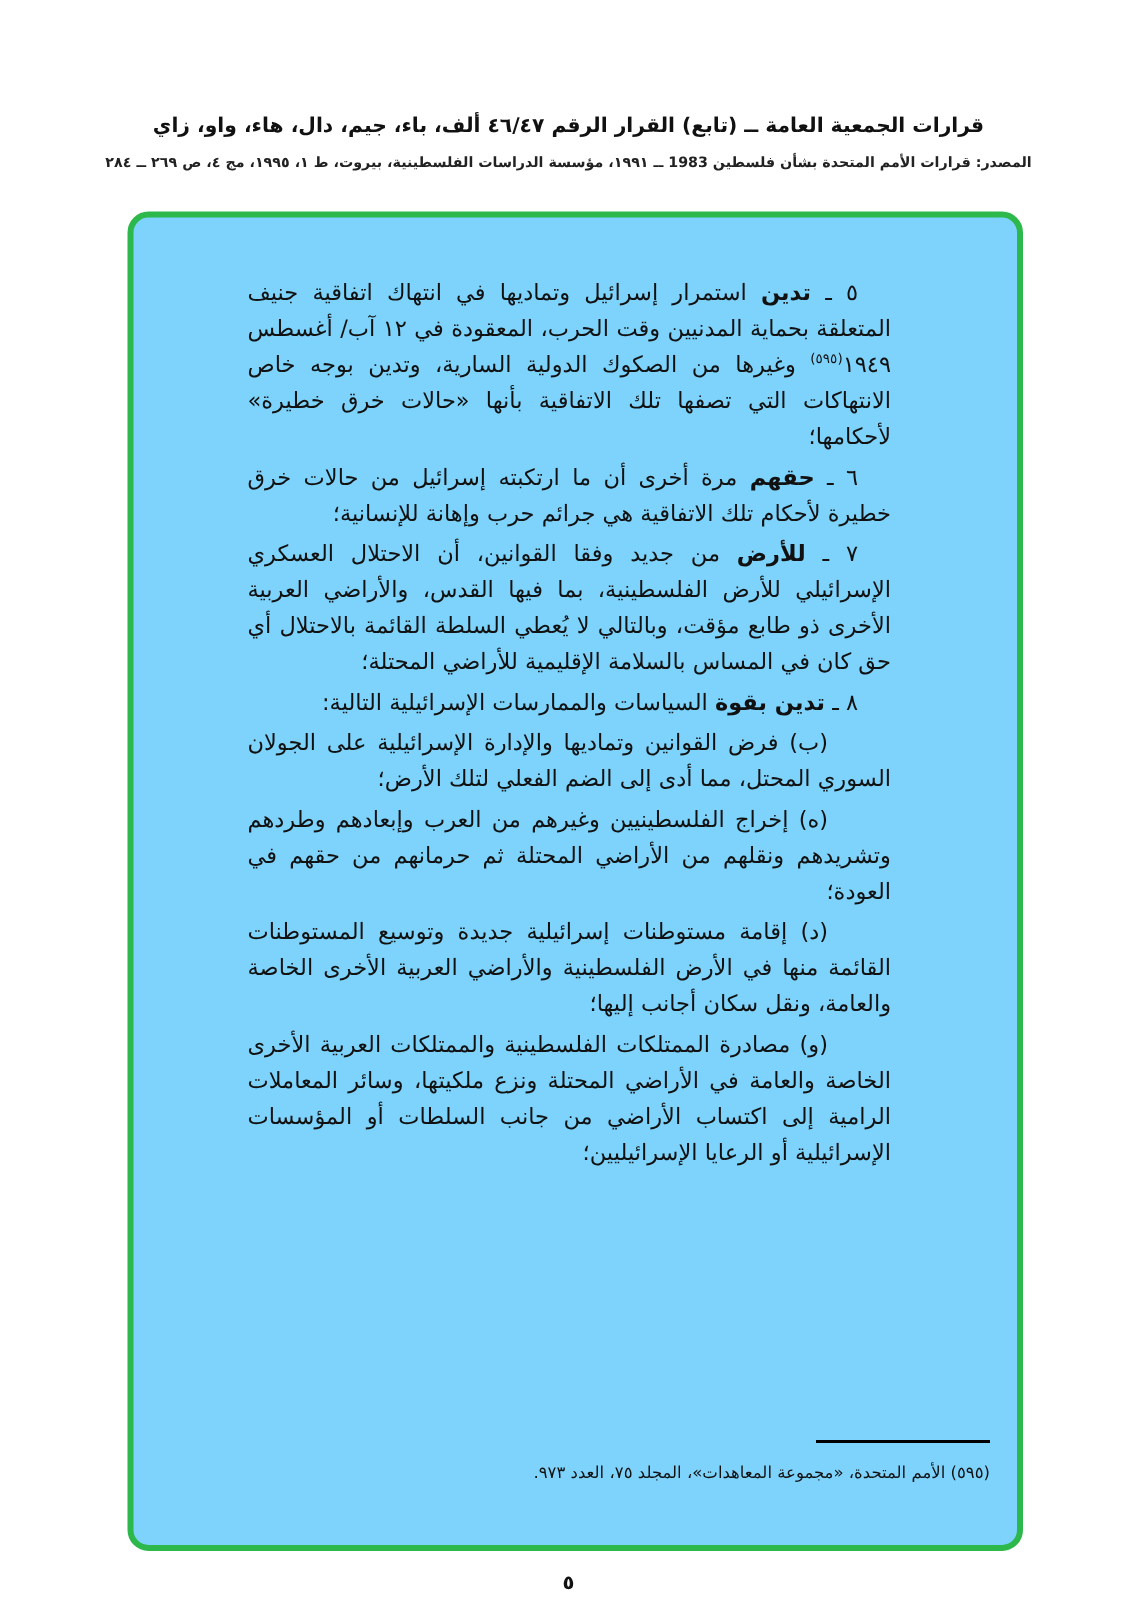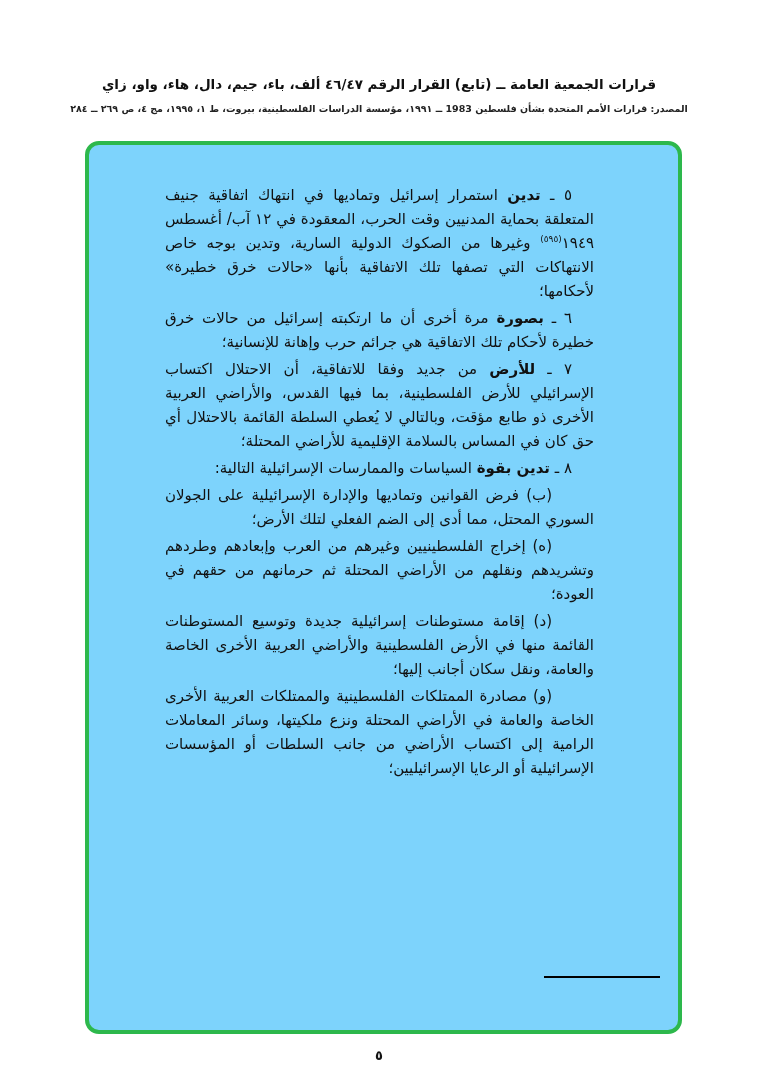--- a/index.html
+++ b/index.html
@@ -73,39 +73,40 @@
 
   <div class="doc-title">قرارات الجمعية العامة ــ (تابع) القرار الرقم ٤٦/٤٧ ألف، باء، جيم، دال، هاء، واو، زاي</div>
   <div class="doc-source">المصدر: قرارات الأمم المتحدة بشأن فلسطين 1983 ــ ١٩٩١، مؤسسة الدراسات الفلسطينية، بيروت، ط ١، ١٩٩٥، مج ٤، ص ٢٦٩ ــ ٢٨٤</div>
 
   <div class="green-frame" style="border-color: rgb(45, 184, 76);">
 
     <div class="text-column">
 
       <p class="para"><span>٥ ـ</span> <span class="kw">تدين</span> <span>استمرار إسرائيل وتماديها في انتهاك اتفاقية جنيف المتعلقة بحماية المدنيين وقت الحرب، المعقودة في ١٢ آب/ أغسطس ١٩٤٩</span><sup class="fn-ref">(٥٩٥)</sup> <span>وغيرها من الصكوك الدولية السارية، وتدين بوجه خاص الانتهاكات التي تصفها تلك الاتفاقية بأنها «حالات خرق خطيرة» لأحكامها؛</span></p>
 
-      <p class="para"><span>٦ ـ</span> <span class="kw">بصورة</span> <span>مرة أخرى أن ما ارتكبته إسرائيل من حالات خرق خطيرة لأحكام تلك الاتفاقية هي جرائم حرب وإهانة للإنسانية؛</span></p>
+      <p class="para"><span>٦ ـ</span> <span class="kw">حقهم</span> <span>مرة أخرى أن ما ارتكبته إسرائيل من حالات خرق خطيرة لأحكام تلك الاتفاقية هي جرائم حرب وإهانة للإنسانية؛</span></p>
 
-      <p class="para"><span>٧ ـ</span> <span class="kw">للأرض</span> <span>من جديد وفقا للاتفاقية، أن الاحتلال اكتساب الإسرائيلي للأرض الفلسطينية، بما فيها القدس، والأراضي العربية الأخرى ذو طابع مؤقت، وبالتالي لا يُعطي السلطة القائمة بالاحتلال أي حق كان في المساس بالسلامة الإقليمية للأراضي المحتلة؛</span></p>
+      <p class="para"><span>٧ ـ</span> <span class="kw">للأرض</span> <span>من جديد وفقا القوانين، أن الاحتلال العسكري الإسرائيلي للأرض الفلسطينية، بما فيها القدس، والأراضي العربية الأخرى ذو طابع مؤقت، وبالتالي لا يُعطي السلطة القائمة بالاحتلال أي حق كان في المساس بالسلامة الإقليمية للأراضي المحتلة؛</span></p>
 
       <p class="para"><span>٨ ـ</span> <span class="kw">تدين بقوة</span> <span>السياسات والممارسات الإسرائيلية التالية:</span></p>
 
 
       <p class="para sub"><span>(ب)</span> <span>فرض القوانين وتماديها والإدارة الإسرائيلية على الجولان السوري المحتل، مما أدى إلى الضم الفعلي لتلك الأرض؛</span></p>
 
 
       <p class="para sub"><span>(ه)</span> <span>إخراج الفلسطينيين وغيرهم من العرب وإبعادهم وطردهم وتشريدهم ونقلهم من الأراضي المحتلة ثم حرمانهم من حقهم في العودة؛</span></p>
 
       <p class="para sub"><span>(د)</span> <span>إقامة مستوطنات إسرائيلية جديدة وتوسيع المستوطنات القائمة منها في الأرض الفلسطينية والأراضي العربية الأخرى الخاصة والعامة، ونقل سكان أجانب إليها؛</span></p>
 
       <p class="para sub"><span>(و)</span> <span>مصادرة الممتلكات الفلسطينية والممتلكات العربية الأخرى الخاصة والعامة في الأراضي المحتلة ونزع ملكيتها، وسائر المعاملات الرامية إلى اكتساب الأراضي من جانب السلطات أو المؤسسات الإسرائيلية أو الرعايا الإسرائيليين؛</span></p>
 
     </div>
 
     <div class="footnote-area">
       <div class="footnote-rule"></div>
+      <div class="footnote-text">(٥٩٥) الأمم المتحدة، «مجموعة المعاهدات»، المجلد ٧٥، العدد ٩٧٣.</div>
     </div>
 
   </div>
 
   <div class="page-number">٥</div>
 
 </div>
 
 </body></html>

